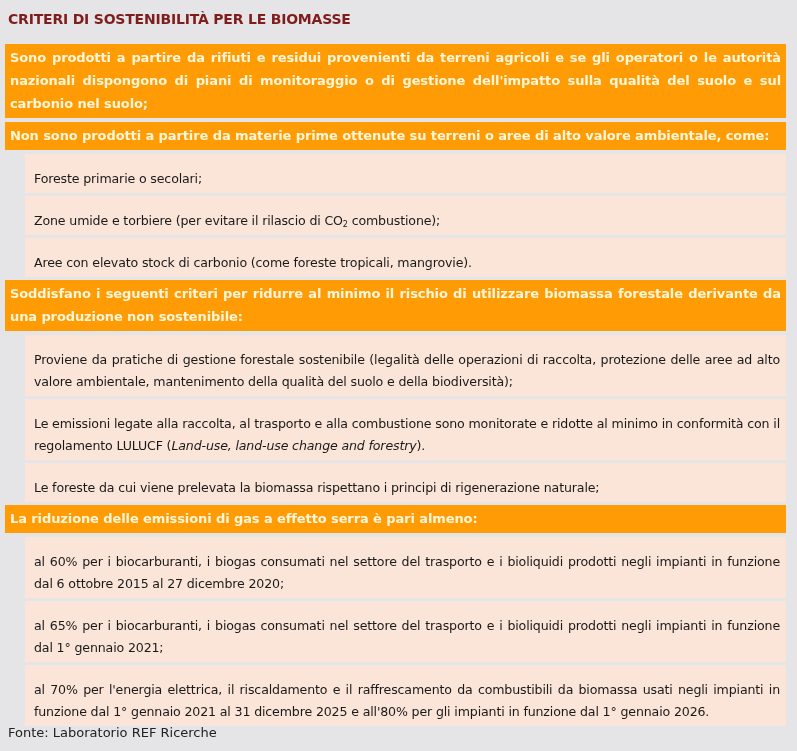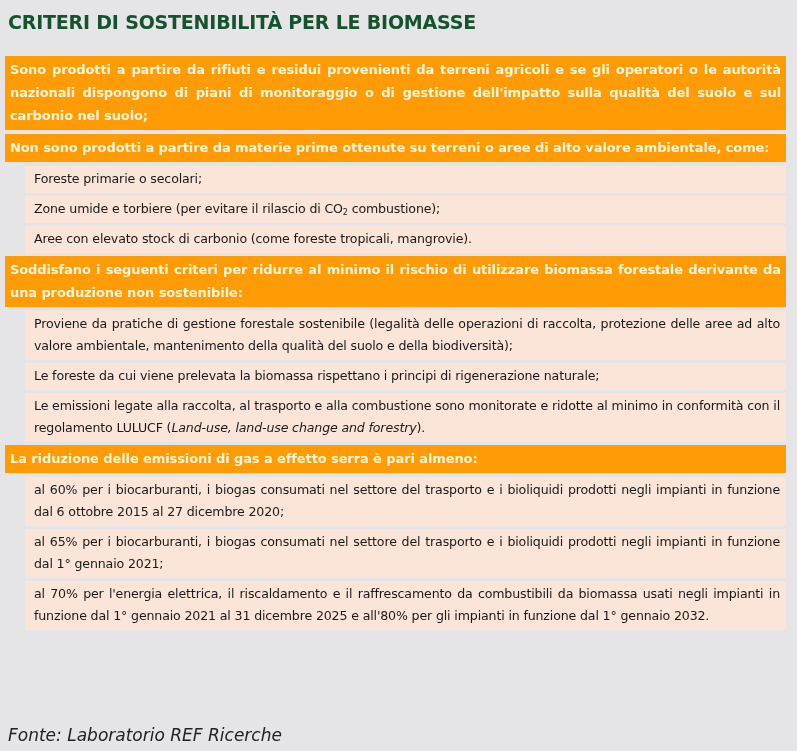--- a/index.html
+++ b/index.html
@@ -6,71 +6,71 @@
   body {
     width: 797px; height: 751px;
     background: #e5e5e7;
     font-family: "DejaVu Sans", "Liberation Sans", sans-serif;
     color: #1a1a1a;
     overflow: hidden;
     position: relative;
   }
   .title {
     position: absolute; left: 8px; top: 11px;
-    font-size: 19px; font-weight: bold; color: #14532d;
+    font-size: 14px; font-weight: bold; color: #7f1d1d;
     letter-spacing: -0.2px;
   }
-  .container { position: absolute; left: 5px; top: 56px; width: 781px; }
+  .container { position: absolute; left: 5px; top: 44px; width: 781px; }
   .hdr {
     background: #ff9b05;
     color: #fff6d8;
     font-weight: bold;
     font-size: 13px;
     line-height: 23px;
     padding: 2px 5px 3px 5px;
     text-align: justify;
     letter-spacing: -0.1px;
     margin-bottom: 4px;
   }
   .hdr.gap { margin-top: 0; }
   .item {
     margin-left: 20px;
     background: #fbe5d9;
     font-size: 12.6px;
     line-height: 22px;
-    padding: 2px 6px 3px 9px;
+    padding: 14px 6px 3px 9px;
     text-align: justify;
     margin-bottom: 3px;
     letter-spacing: -0.15px;
   }
   .item i { font-style: italic; }
   sub { font-size: 8px; vertical-align: -2px; line-height: 0; }
   .source {
     position: absolute; left: 8px; top: 725px;
-    font-size: 17px; font-style: italic; color: #222;
+    font-size: 13px; color: #222;
   }
 </style>
 </head>
 <body>
 
 <div class="title">CRITERI DI SOSTENIBILITÀ PER LE BIOMASSE</div>
 
 <div class="container">
 
   <div class="hdr">Sono prodotti a partire da rifiuti e residui provenienti da terreni agricoli e se gli operatori o le autorità nazionali dispongono di piani di monitoraggio o di gestione dell'impatto sulla qualità del suolo e sul carbonio nel suolo;</div>
 
   <div class="hdr gap">Non sono prodotti a partire da materie prime ottenute su terreni o aree di alto valore ambientale, come:</div>
   <div class="item">Foreste primarie o secolari;</div>
   <div class="item"><span>Zone umide e torbiere (per evitare il rilascio di CO</span><sub>2</sub><span> combustione);</span></div>
   <div class="item">Aree con elevato stock di carbonio (come foreste tropicali, mangrovie).</div>
 
   <div class="hdr gap">Soddisfano i seguenti criteri per ridurre al minimo il rischio di utilizzare biomassa forestale derivante da una produzione non sostenibile:</div>
   <div class="item">Proviene da pratiche di gestione forestale sostenibile (legalità delle operazioni di raccolta, protezione delle aree ad alto valore ambientale, mantenimento della qualità del suolo e della biodiversità);</div>
+  <div class="item"><span>Le emissioni legate alla raccolta, al trasporto e alla combustione sono monitorate e ridotte al minimo in conformità con il regolamento LULUCF (</span><i>Land-use, land-use change and forestry</i><span>).</span></div>
   <div class="item">Le foreste da cui viene prelevata la biomassa rispettano i principi di rigenerazione naturale;</div>
-  <div class="item"><span>Le emissioni legate alla raccolta, al trasporto e alla combustione sono monitorate e ridotte al minimo in conformità con il regolamento LULUCF (</span><i>Land-use, land-use change and forestry</i><span>).</span></div>
 
   <div class="hdr gap">La riduzione delle emissioni di gas a effetto serra è pari almeno:</div>
   <div class="item">al 60% per i biocarburanti, i biogas consumati nel settore del trasporto e i bioliquidi prodotti negli impianti in funzione dal 6 ottobre 2015 al 27 dicembre 2020;</div>
   <div class="item">al 65% per i biocarburanti, i biogas consumati nel settore del trasporto e i bioliquidi prodotti negli impianti in funzione dal 1° gennaio 2021;</div>
-  <div class="item">al 70% per l'energia elettrica, il riscaldamento e il raffrescamento da combustibili da biomassa usati negli impianti in funzione dal 1° gennaio 2021 al 31 dicembre 2025 e all'80% per gli impianti in funzione dal 1° gennaio 2032.</div>
+  <div class="item">al 70% per l'energia elettrica, il riscaldamento e il raffrescamento da combustibili da biomassa usati negli impianti in funzione dal 1° gennaio 2021 al 31 dicembre 2025 e all'80% per gli impianti in funzione dal 1° gennaio 2026.</div>
 </div>
 
 <div class="source">Fonte: Laboratorio REF Ricerche</div>
 
 </body></html>

